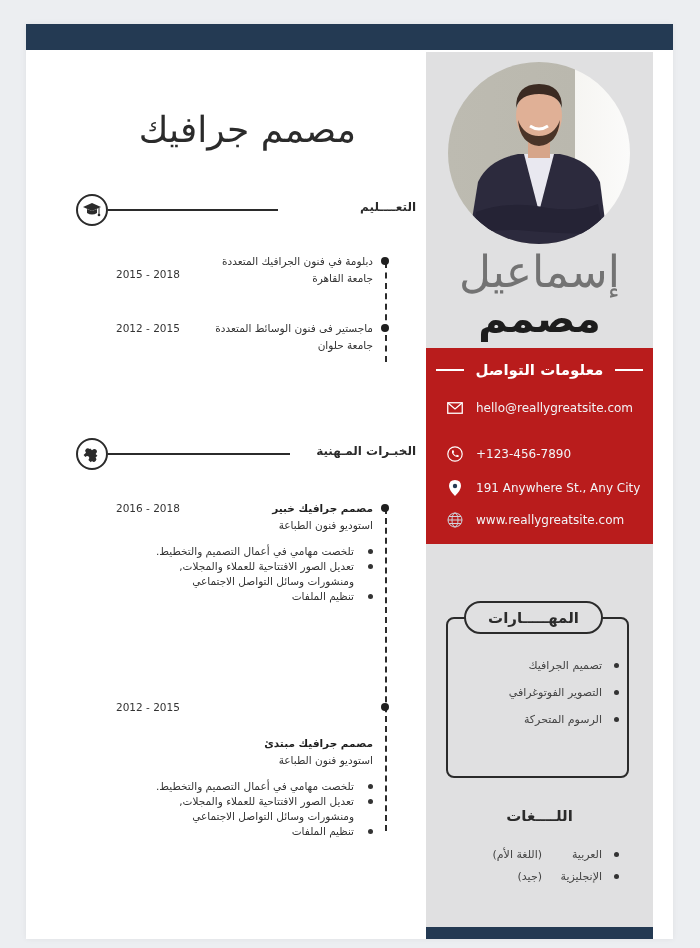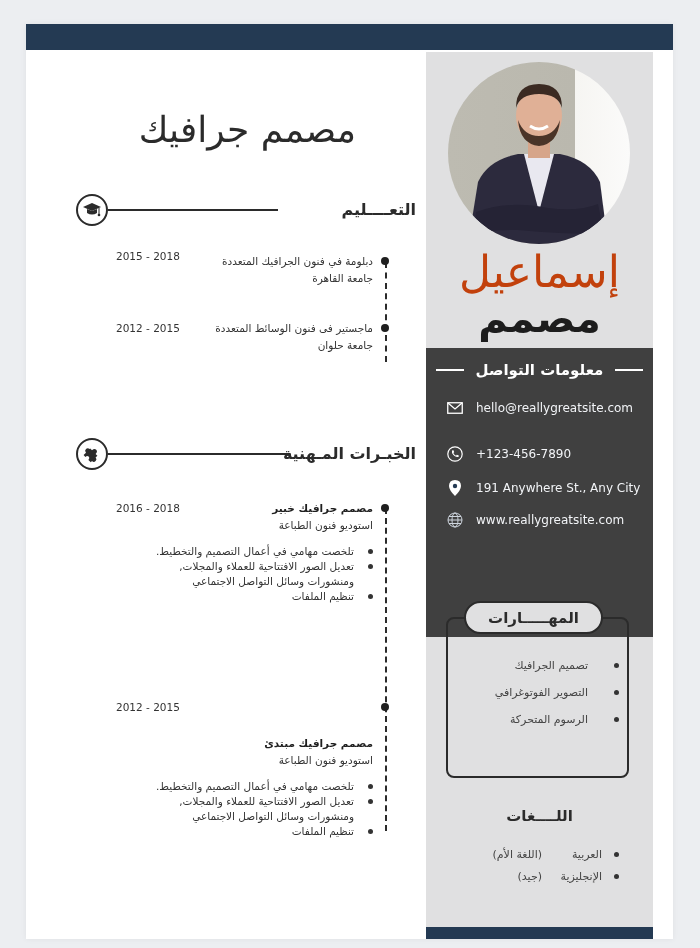--- a/index.html
+++ b/index.html
@@ -24,29 +24,29 @@
     background: #e0e0e1;
   }
   .photo {
     position: absolute; left: 22px; top: 10px; width: 182px; height: 182px;
     border-radius: 50%; overflow: hidden;
     background: linear-gradient(90deg, #bdbbb1 0%, #bab8ae 70%, #f6f5f2 70%, #fbfbfa 100%);
   }
   .photo svg { position: absolute; left: 0; top: 0; }
   .name1 {
     position: absolute; left: 0; width: 227px; top: 195px; text-align: center;
-    font-size: 44px; font-weight: 300; color: #c2410c; direction: rtl; line-height: 50px;
+    font-size: 44px; font-weight: 300; color: #737373; direction: rtl; line-height: 50px;
   }
   .name2 {
     position: absolute; left: 0; width: 227px; top: 243px; text-align: center;
     font-size: 40px; font-weight: 700; color: #1d1d1d; direction: rtl; line-height: 46px;
   }
   .contact {
-    position: absolute; left: 0; top: 296px; width: 227px; height: 289px;
-    background: #404040; color: #ffffff;
+    position: absolute; left: 0; top: 296px; width: 227px; height: 196px;
+    background: #b91c1c; color: #ffffff;
   }
   .contact-title {
     position: absolute; top: 10px; left: 0; width: 227px; height: 24px;
     display: flex; align-items: center; justify-content: center; gap: 12px;
   }
   .contact-title .line { width: 28px; height: 2px; background: #ffffff; }
   .contact-title span.txt { font-size: 15px; font-weight: 700; direction: rtl; }
   .contact-row {
     position: absolute; left: 20px; height: 20px; display: flex; align-items: center; gap: 12px;
     font-size: 12px; color: #f2f4f7;
@@ -60,21 +60,21 @@
   }
   .skills-box {
     position: absolute; left: 20px; top: 565px; width: 183px; height: 161px;
     border: 2px solid #2b2b2b; border-radius: 8px;
   }
   .skill-list {
     position: absolute; right: 34px; top: 600px; direction: rtl; list-style: none;
   }
   .skill-list li {
     font-size: 11px; color: #444; height: 27px; line-height: 20px;
-    display: flex; align-items: center; gap: 26px;
+    display: flex; align-items: center; gap: 12px;
   }
   .dot { width: 5px; height: 5px; background: #333; border-radius: 50%; display: inline-block; flex: none; }
   .lang-title {
     position: absolute; left: 0; width: 227px; top: 755px; text-align: center;
     font-size: 15px; font-weight: 700; direction: rtl; color: #2b2b2b;
   }
   .lang-row {
     position: absolute; right: 34px; height: 18px; display: flex; align-items: center;
     direction: rtl; font-size: 11px; color: #444;
   }
@@ -89,21 +89,21 @@
   }
   .sec-head {
     position: absolute; left: 50px; width: 340px; height: 34px;
   }
   .sec-head .circle {
     position: absolute; left: 0; top: 0; width: 32px; height: 32px; border-radius: 50%;
     border: 2px solid #2b2b2b; display: flex; align-items: center; justify-content: center; background: #fff;
   }
   .sec-head .hline { position: absolute; left: 32px; top: 15px; height: 2px; background: #2b2b2b; }
   .sec-head .htxt {
-    position: absolute; right: 0; top: 6px; font-size: 16px; font-weight: 700; direction: rtl; color: #2b2b2b;
+    position: absolute; right: 0; top: 6px; font-size: 12px; font-weight: 700; direction: rtl; color: #2b2b2b;
   }
   .timeline {
     position: absolute; left: 359px; width: 0; border-left: 2px dashed #2b2b2b;
   }
   .tl-dot {
     position: absolute; left: 355px; width: 8px; height: 8px; border-radius: 50%; background: #1f1f1f;
   }
   .entry-date {
     position: absolute; left: 90px; font-size: 10.5px; color: #333;
   }
@@ -135,21 +135,21 @@
       </svg>
     </div>
     <div class="hline" style="width:170px;"></div>
     <div class="htxt">التعــــليم</div>
   </div>
 
   <div class="timeline" style="top:238px; height:100px;"></div>
   <div class="tl-dot" style="top:233px;"></div>
   <div class="tl-dot" style="top:300px;"></div>
 
-  <div class="entry-date" style="top:226px;">2015 - 2018</div>
+  <div class="entry-date" style="top:244px;">2015 - 2018</div>
   <div class="entry-main" style="top:229px; right:300px;">
     <div>دبلومة في فنون الجرافيك المتعددة</div>
     <div>جامعة القاهرة</div>
   </div>
 
   <div class="entry-date" style="top:298px;">2012 - 2015</div>
   <div class="entry-main" style="top:296px;">
     <div>ماجستير فى فنون الوسائط المتعددة</div>
     <div>جامعة حلوان</div>
   </div>

